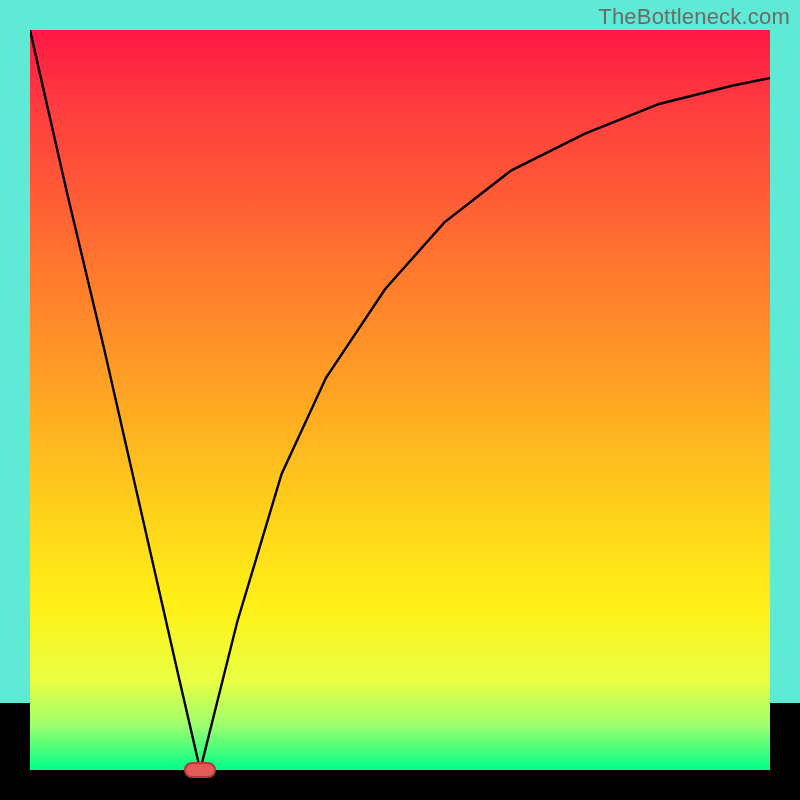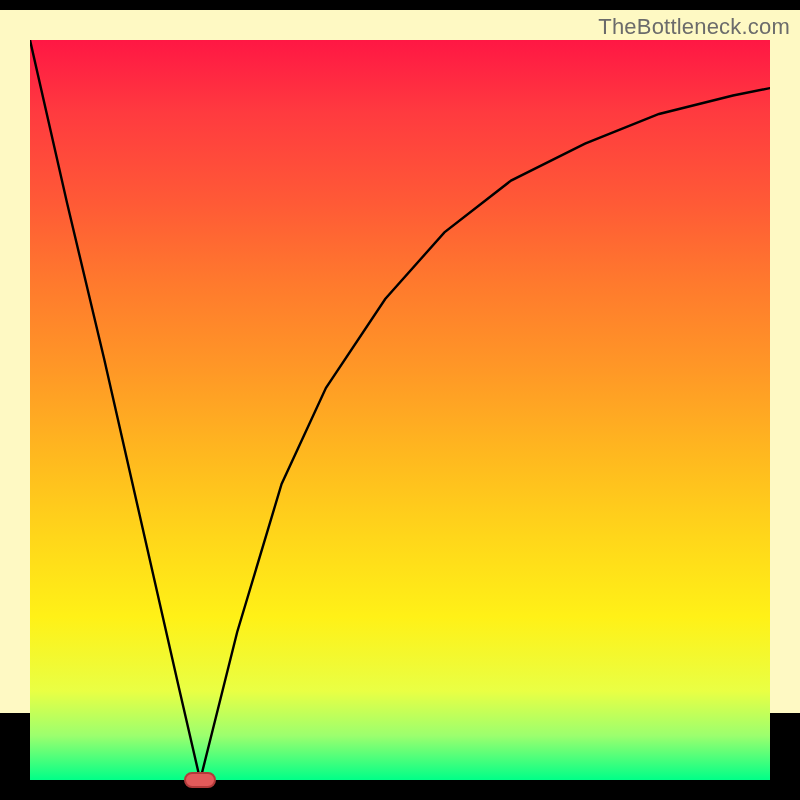--- a/index.html
+++ b/index.html
@@ -8,22 +8,21 @@
     width: 800px;
     height: 800px;
     background: #000;
     overflow: hidden;
     font-family: Arial, Helvetica, sans-serif;
   }
   .frame {
     position: relative;
     width: 800px;
     height: 703px;
-    background: #fef9c3;
-    margin-top: 10px;
+    background: #5eead4;
   }
   .watermark {
     position: absolute;
     top: 4px;
     right: 10px;
     color: #6b6b6b;
     font-size: 22px;
     font-weight: 500;
     letter-spacing: 0.2px;
     z-index: 10;

